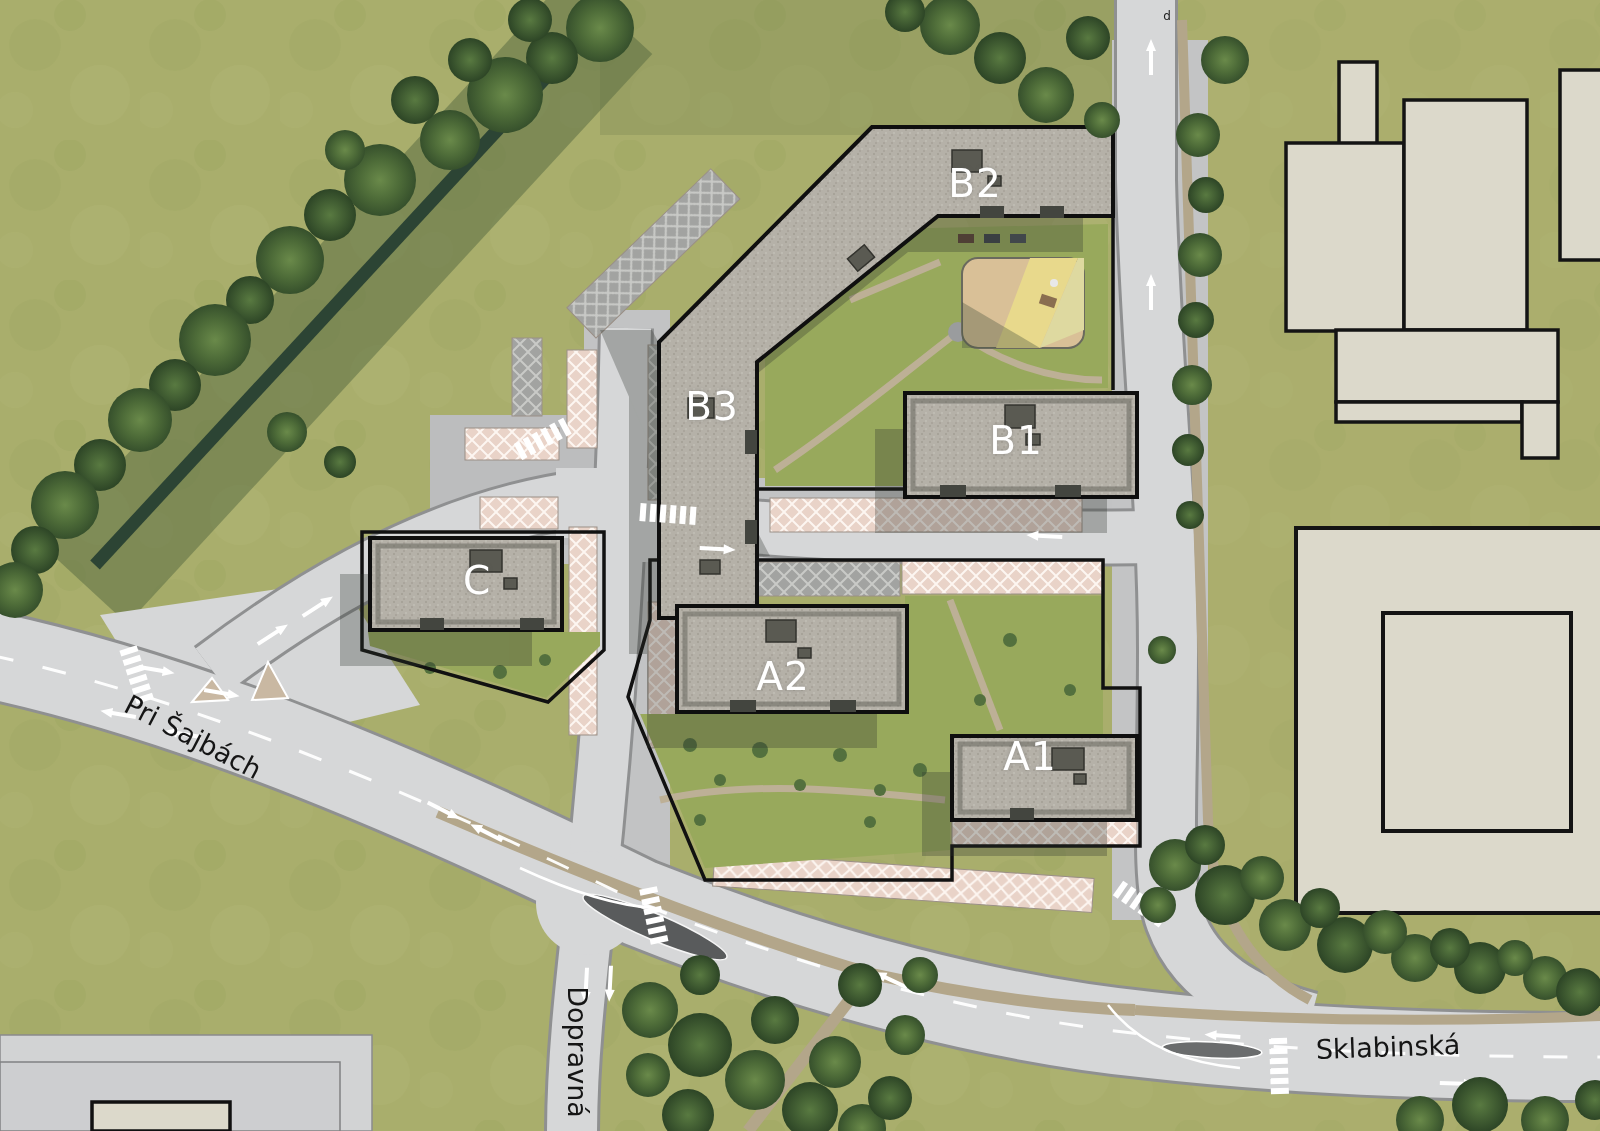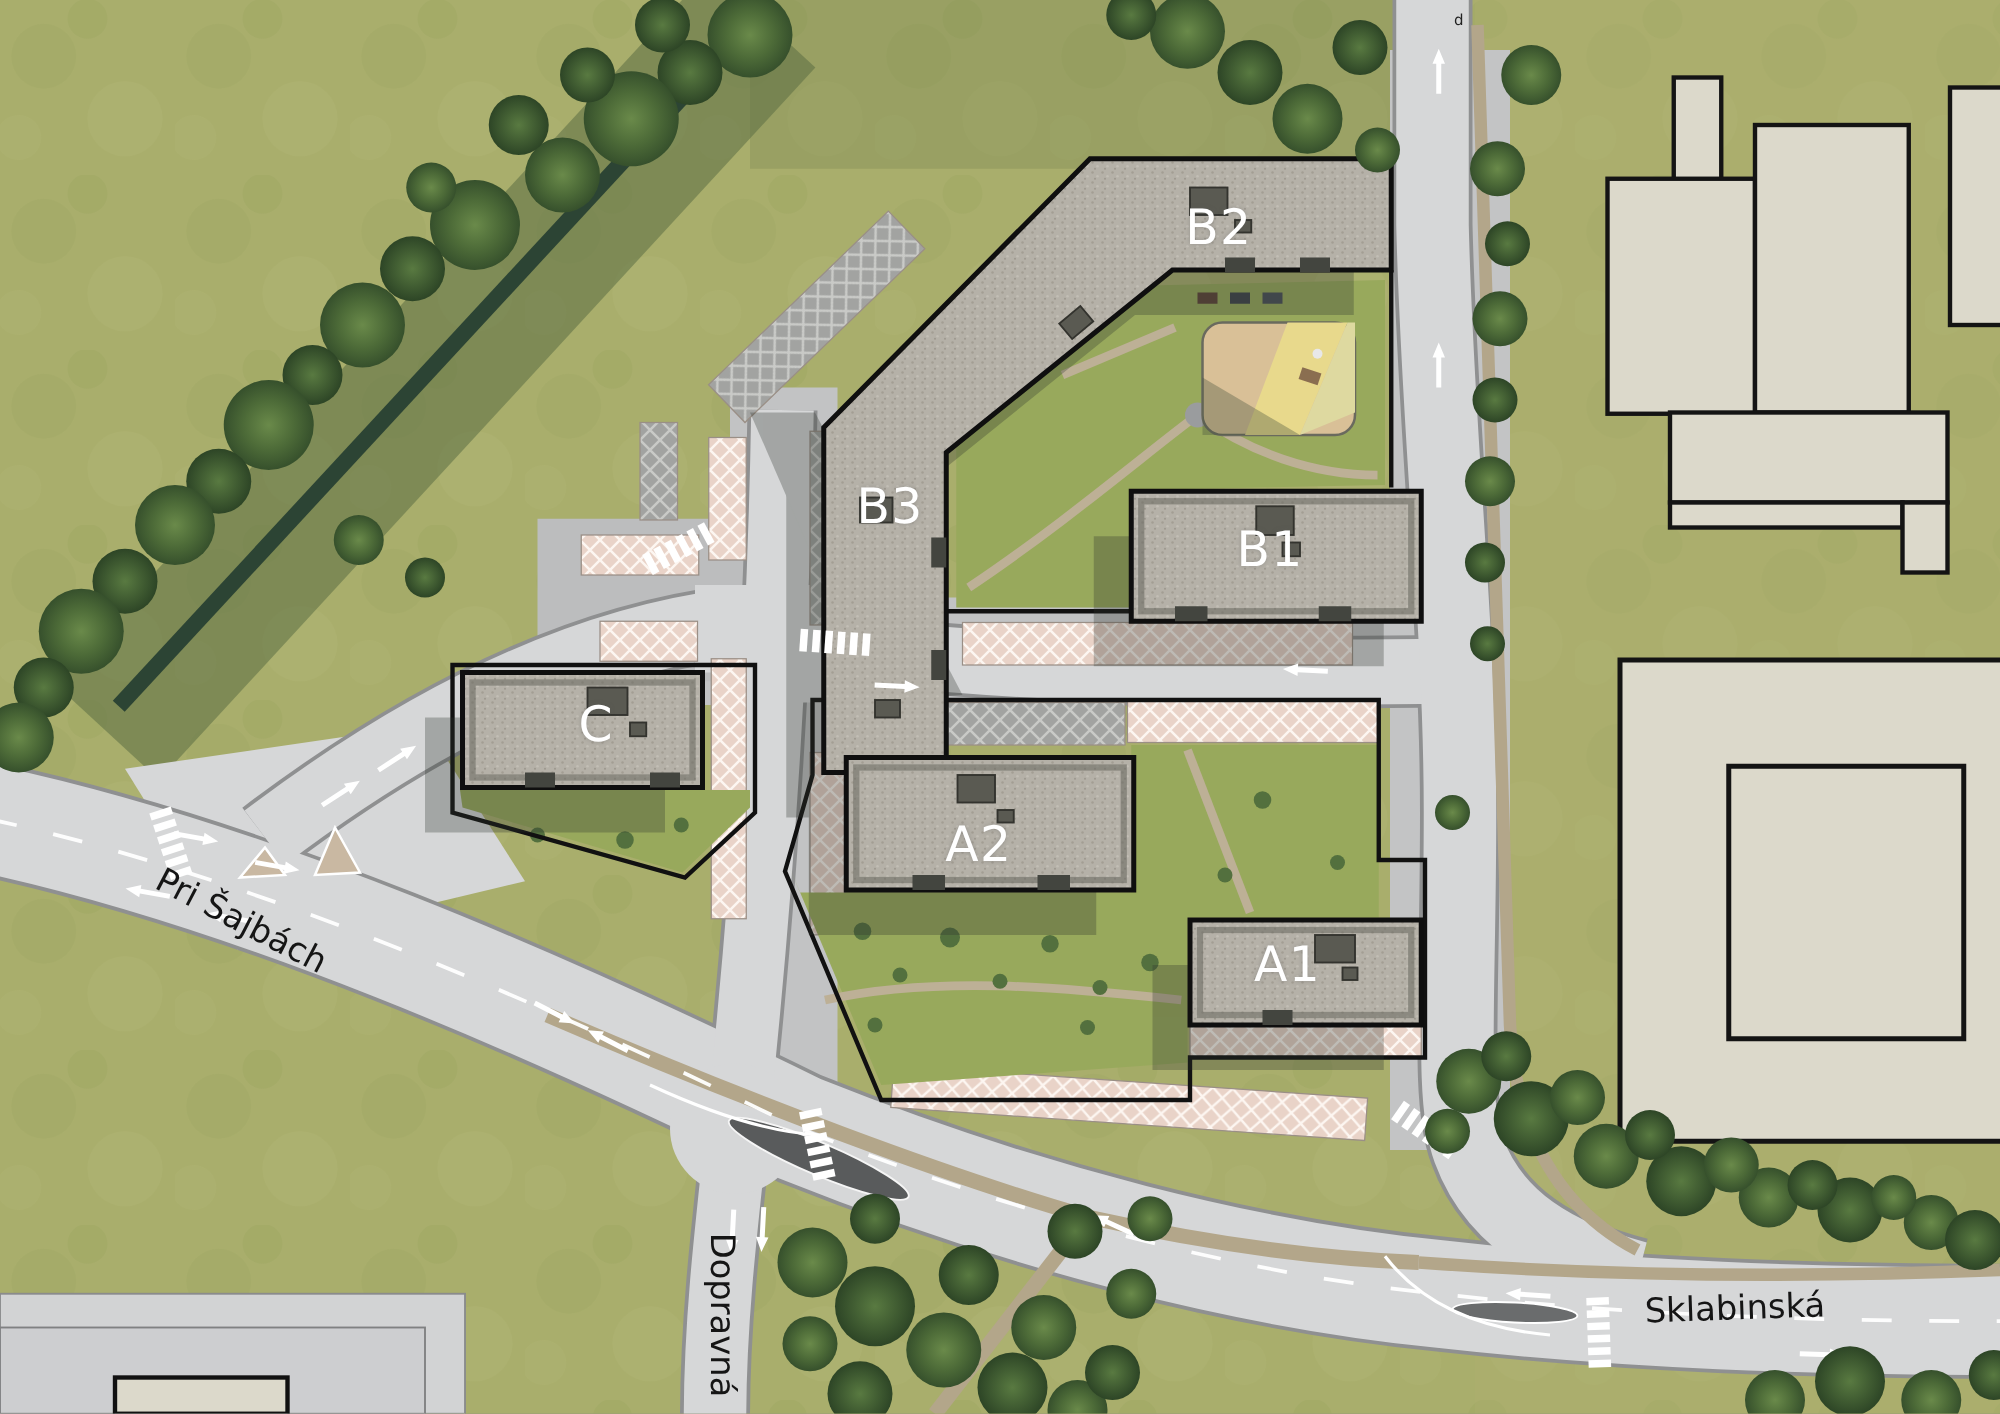--- a/index.html
+++ b/index.html
@@ -12,21 +12,21 @@
   .label{position:absolute;transform:translate(-50%,-50%);white-space:nowrap;pointer-events:none;}
   .bldg-label{color:#ffffff;font-size:39px;letter-spacing:1px;font-weight:400;
     text-shadow:0 0 4px rgba(90,90,90,.35);}
   .street-label{color:#151515;font-size:27px;font-weight:400;}
   .tiny-label{color:#222;font-size:12px;}
   .lbl-b2{left:975px;top:183px;}
   .lbl-b3{left:712px;top:378px;margin-top:28px;}
   .lbl-b1{left:1016px;top:440px;}
   .lbl-c {left:477px;top:580px;}
   .lbl-a2{left:783px;top:650px;margin-top:26px;}
-  .lbl-a1{left:1030px;top:772px;}
+  .lbl-a1{left:1030px;top:756px;}
   .lbl-pri{left:193px;top:737px;transform:translate(-50%,-50%) rotate(27.5deg);}
   .lbl-dop{left:577px;top:1052px;transform:translate(-50%,-50%) rotate(90deg);}
   .lbl-skl{left:1388px;top:1047px;transform:translate(-50%,-50%) rotate(-2deg);}
   .lbl-d{left:1167px;top:16px;}
 </style>
 </head>
 <body>
 
 <div id="stage">
 <svg width="1600" height="1131" viewBox="0 0 1600 1131">

